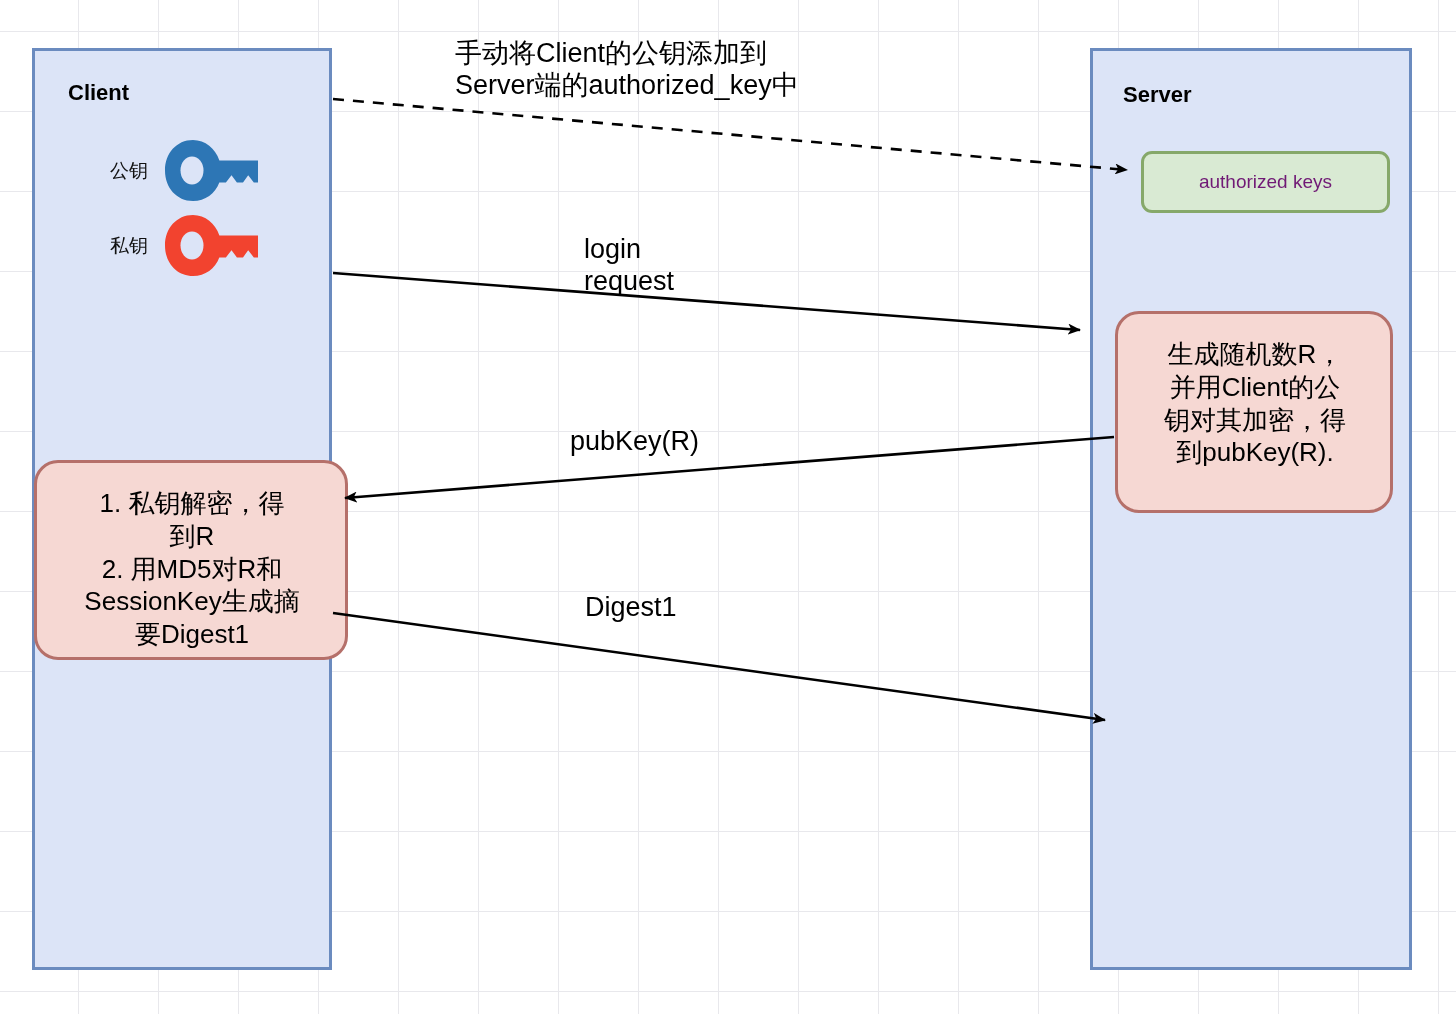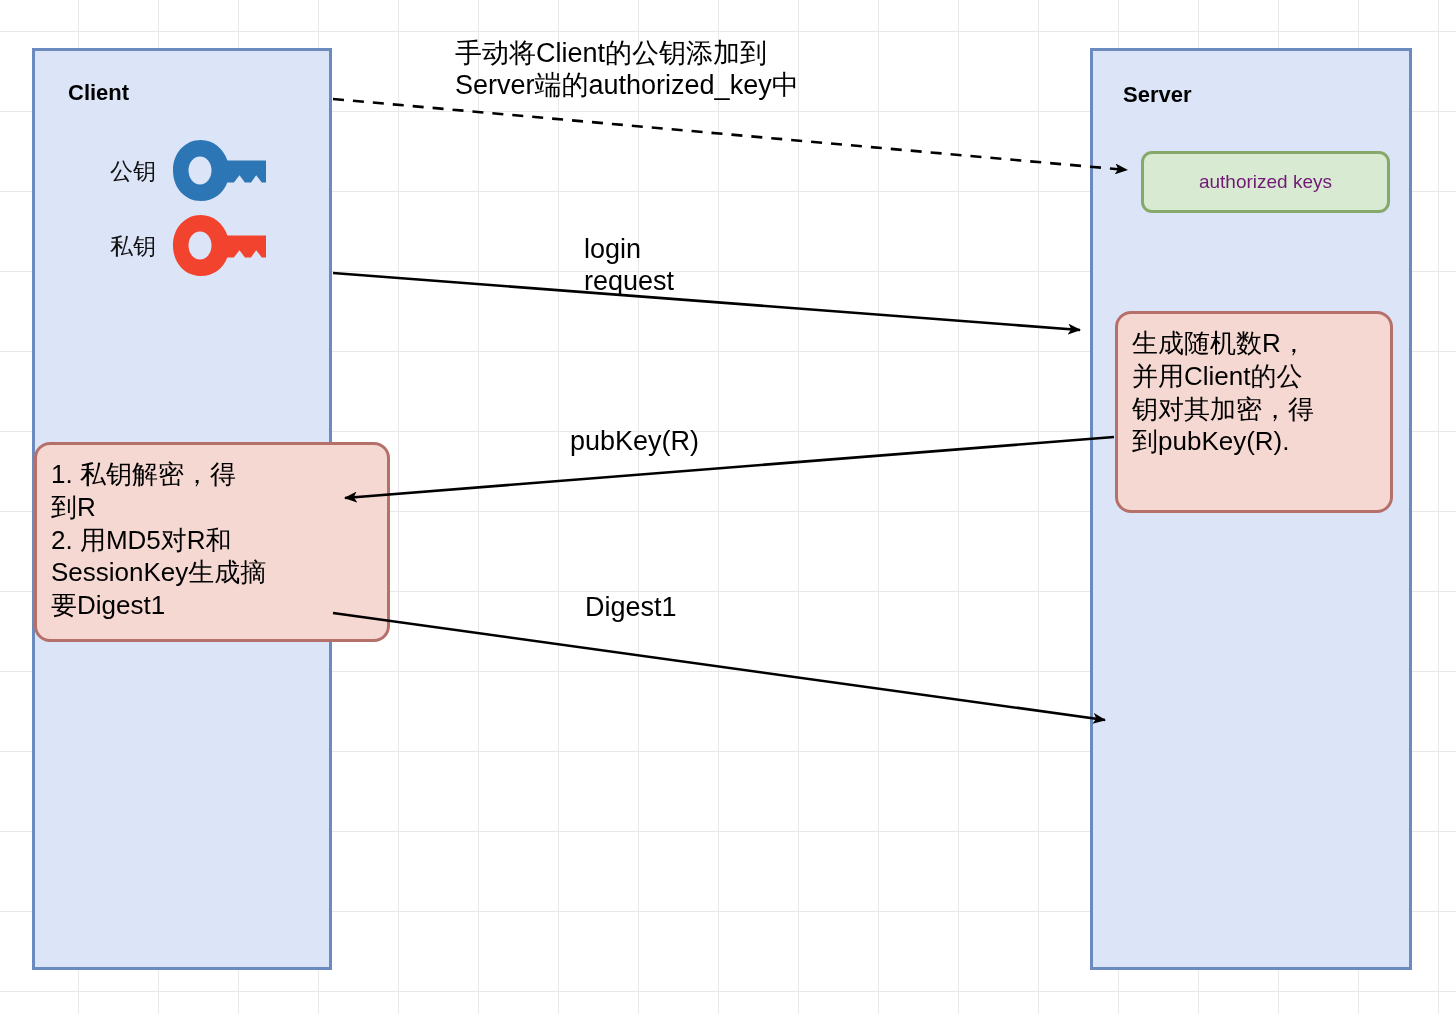--- a/index.html
+++ b/index.html
@@ -42,21 +42,21 @@
   #server-title { left: 1123px; top: 82px; }
 
   .key-row {
     position: absolute;
     display: flex;
     align-items: center;
   }
   #pubkey-row { left: 110px; top: 140px; }
   #privkey-row { left: 110px; top: 215px; }
   .key-label {
-    font-size: 23px;
+    font-size: 19px;
     color: #111;
     margin-right: 14px;
     white-space: nowrap;
   }
   .key-svg { display: block; }
 
   .green-box {
     position: absolute;
     left: 1141px;
     top: 151px;
@@ -70,31 +70,32 @@
     align-items: center;
     justify-content: center;
     font-size: 19px;
     color: #701a75;
   }
 
   .note-box {
     position: absolute;
     background: #f6d8d3;
     border: 3px solid #b5706a;
-    border-radius: 16px;
+    border-radius: 24px;
     box-sizing: border-box;
-    padding: 13px 12px 8px 14px;
+    padding: 24px 12px 8px 14px;
     font-size: 26px;
     line-height: 1.26;
     color: #000;
     white-space: pre-line;
     overflow: hidden;
+    text-align: center;
   }
   #server-note-1 { left: 1115px; top: 311px; width: 278px; height: 202px; }
-  #client-note-1 { left: 34px; top: 442px; width: 356px; height: 200px; }
+  #client-note-1 { left: 34px; top: 460px; width: 314px; height: 200px; }
   #server-note-2 { left: 1115px; top: 660px; width: 278px; height: 253px; }
 
   .edge-label {
     position: absolute;
     font-size: 27px;
     color: #000;
     text-align: left;
     white-space: pre-line;
     line-height: 1.18;
   }

